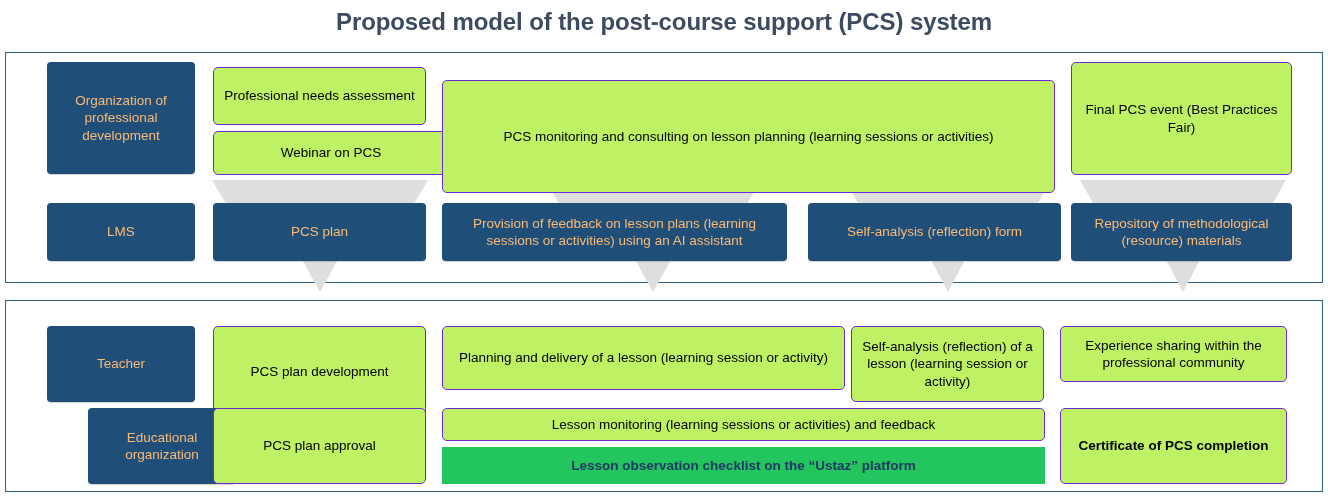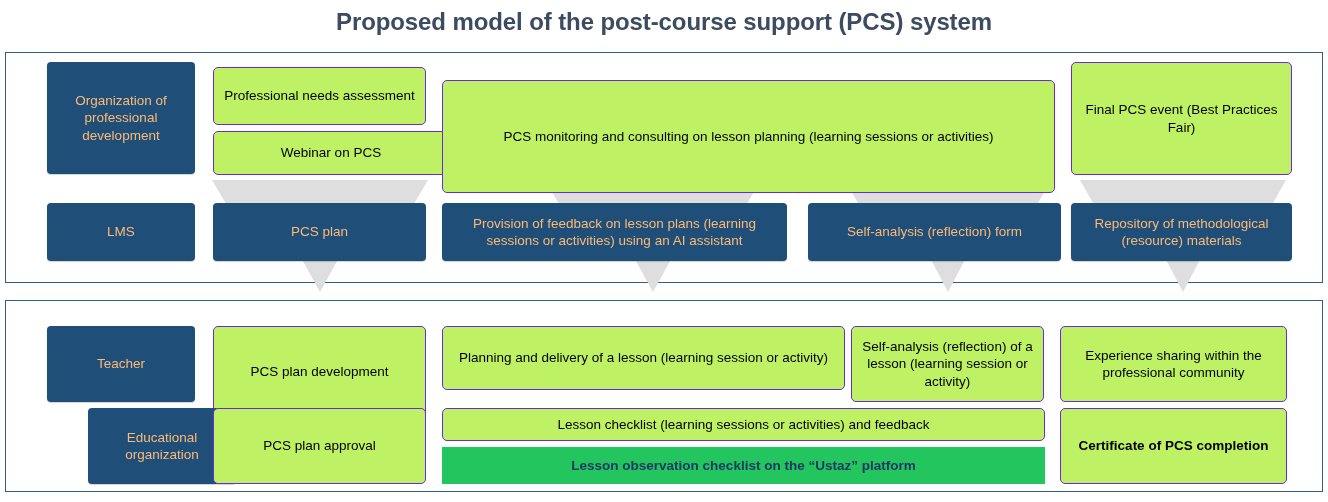--- a/index.html
+++ b/index.html
@@ -162,34 +162,34 @@
 </div>
 
 <div class="box box-white" style="left:442px; top:326px; width:403px; height:64px;">
   <span>Planning and delivery of a lesson (learning session or activity)</span>
 </div>
 
 <div class="box box-white" style="left:851px; top:326px; width:193px; height:76px;">
   <span>Self-analysis (reflection) of a lesson (learning session or activity)</span>
 </div>
 
-<div class="box box-white" style="left:1060px; top:326px; width:227px; height:76px;">
+<div class="box box-white" style="left:1060px; top:326px; width:227px; height:56px;">
   <span>Experience sharing within the professional community</span>
 </div>
 
 <div class="box box-blue" style="left:47px; top:408px; width:148px; height:76px;margin-left:41px;">
   <span>Educational organization</span>
 </div>
 
 <div class="box box-white" style="left:213px; top:408px; width:213px; height:76px;">
   <span>PCS plan approval</span>
 </div>
 
 <div class="box box-white" style="left:442px; top:408px; width:603px; height:33px;">
-  <span>Lesson checklist (learning sessions or activities) and feedback</span>
+  <span>Lesson monitoring (learning sessions or activities) and feedback</span>
 </div>
 
 <div class="box box-gray" style="left:442px; top:447px; width:603px; height:37px;">
   <span>Lesson observation checklist on the “Ustaz” platform</span>
 </div>
 
 <div class="box box-white bold-black" style="left:1060px; top:408px; width:227px; height:76px;">
   <span>Certificate of PCS completion</span>
 </div>
 

